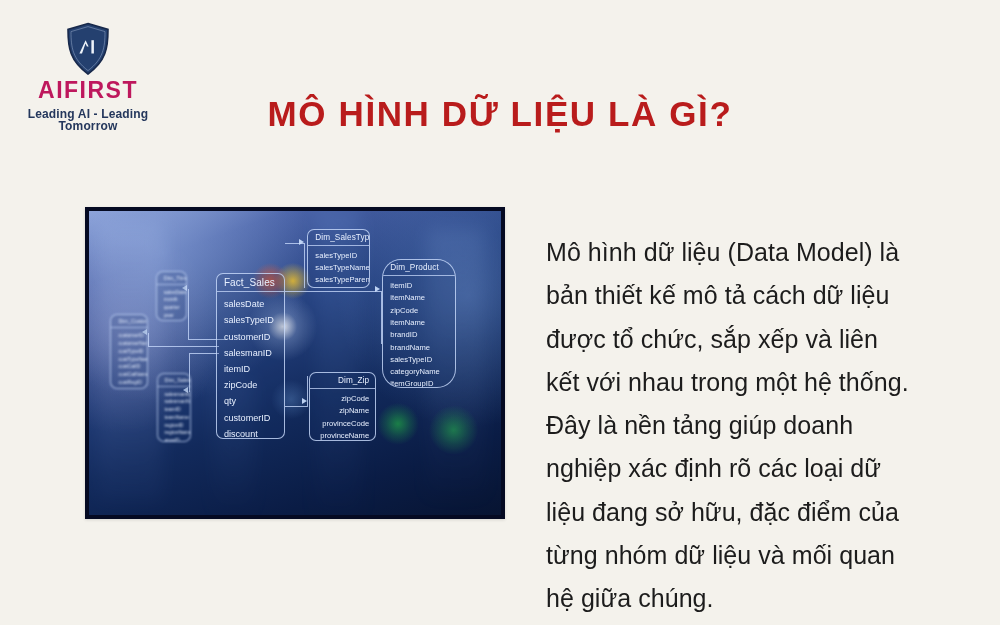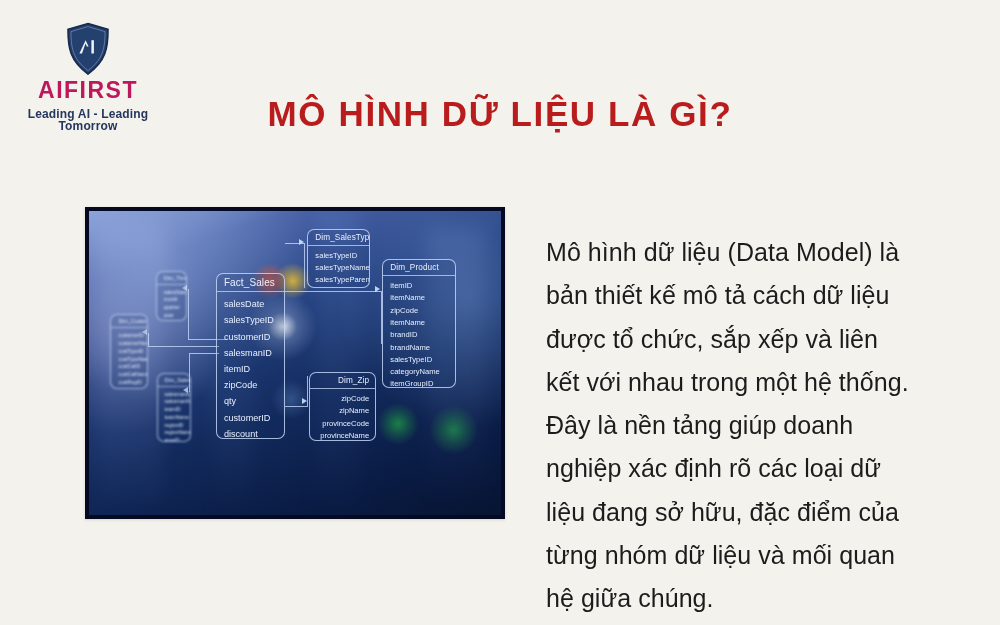--- a/index.html
+++ b/index.html
@@ -261,21 +261,21 @@
 
     <div class="tbl sharp" style="left:53.0%;top:5.8%;width:15.2%;height:19.5%;filter:blur(0.35px);">
       <div class="tname">Dim_SalesType</div>
       <div class="tfields">
         <div>salesTypeID</div>
         <div>salesTypeName</div>
         <div>salesTypeParentID</div>
       </div>
     </div>
 
-    <div class="tbl sharp" style="left:71.2%;top:15.8%;width:17.8%;height:42.5%;">
+    <div class="tbl sharp" style="left:71.2%;top:15.8%;width:17.8%;height:42.5%;border-radius:19px;">
       <div class="tname">Dim_Product</div>
       <div class="tfields">
         <div>itemID</div>
         <div>itemName</div>
         <div>zipCode</div>
         <div>itemName</div>
         <div>brandID</div>
         <div>brandName</div>
         <div>salesTypeID</div>
         <div>categoryName</div>

